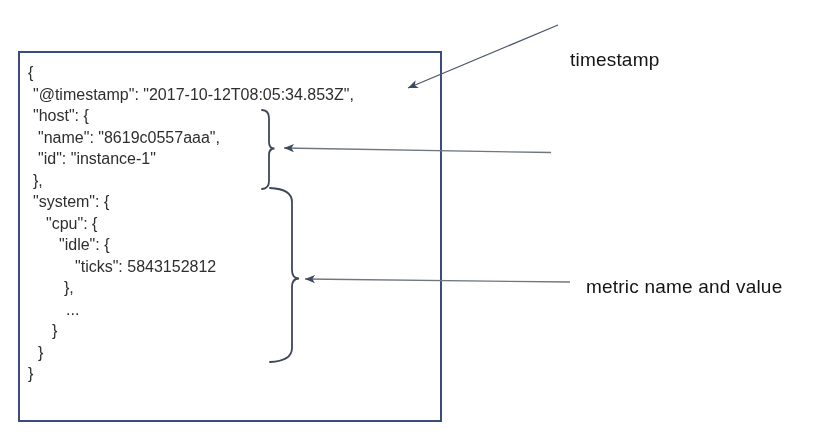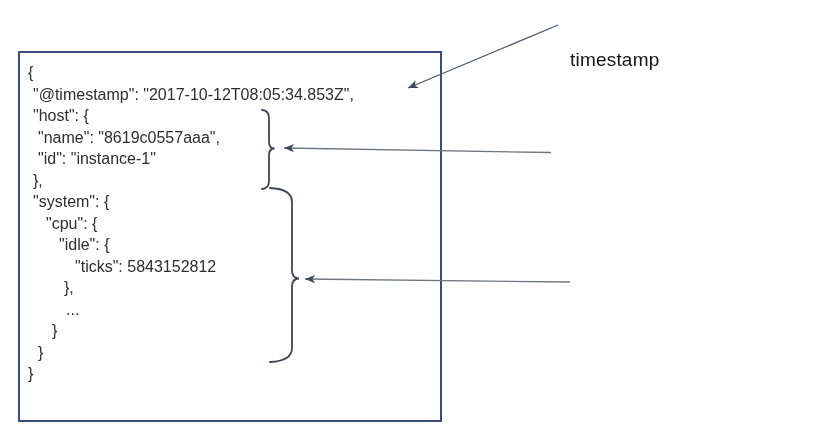--- a/index.html
+++ b/index.html
@@ -105,14 +105,15 @@
     <path d="M270,188 Q292,189 292,202 L292,270 Q292,278.5 299,278.5 Q292,278.5 292,287 L292,348 Q292,361 270,362" fill="none" stroke="#3d4759" stroke-width="1.8" stroke-linecap="round"></path>
 
     <line x1="558" y1="25" x2="408" y2="88" stroke="#4b576b" stroke-width="1.3" marker-end="url(#arrowhead)"></line>
 
     <line x1="551" y1="152.5" x2="284" y2="148" stroke="#6e7680" stroke-width="1.3" marker-end="url(#arrowhead)"></line>
 
     <line x1="570" y1="282" x2="305" y2="279" stroke="#6e7680" stroke-width="1.3" marker-end="url(#arrowhead)"></line>
   </svg>
 
   <div class="label label-timestamp">timestamp</div>
+  <div class="label label-metric">metric name and value</div>
 
 </div>
 
 </body></html>

